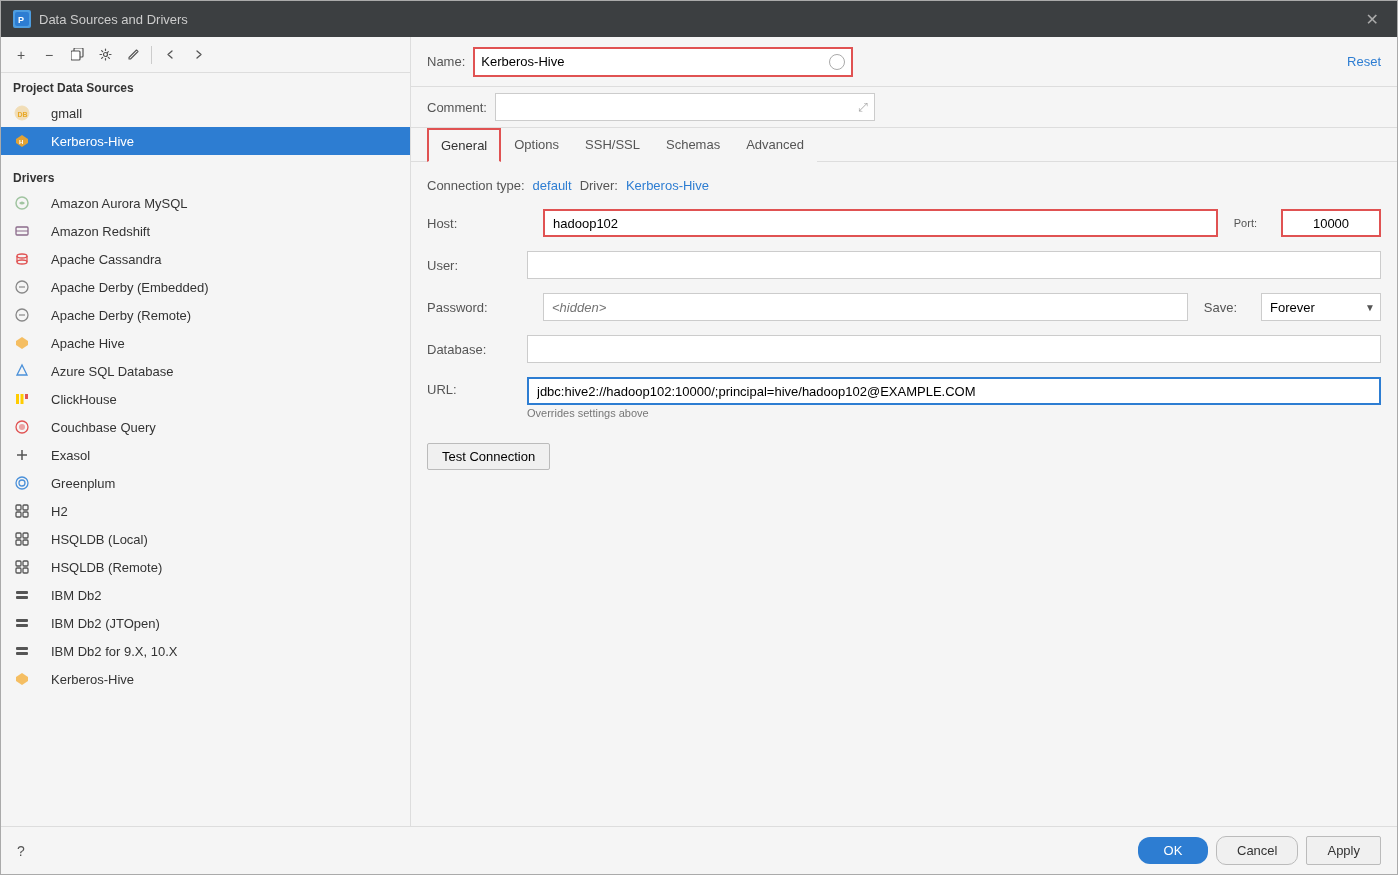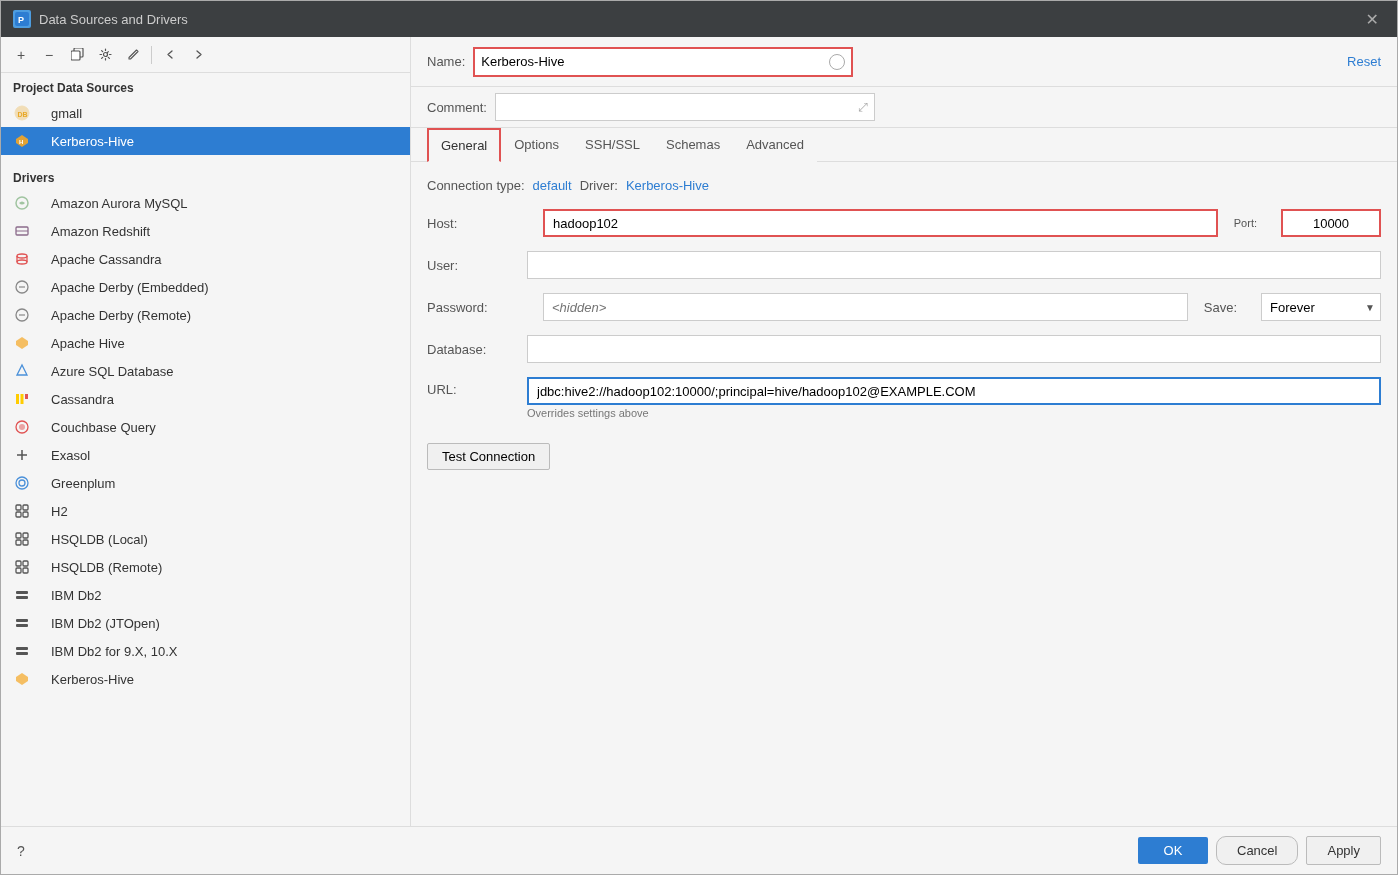--- a/index.html
+++ b/index.html
@@ -371,21 +371,21 @@
       gap: 8px;
       height: 48px;
     }
     .btn-ok {
       background: #2d7dd2;
       color: white;
       border: none;
       padding: 6px 20px;
       font-size: 13px;
       cursor: pointer;
-      border-radius: 2px;
+      border-radius: 12px;
       min-width: 70px;
       margin-left: 34px;
     }
     .btn-cancel {
       background: #f0f0f0;
       color: #333;
       border: 1px solid #bbb;
       padding: 6px 20px;
       font-size: 13px;
       cursor: pointer;
@@ -565,21 +565,21 @@
         </div>
 
         <div class="sidebar-item">
           <div class="sidebar-item-icon">
             <svg width="16" height="16" viewBox="0 0 16 16">
               <rect x="2" y="3" width="3" height="10" fill="#ffcc00"></rect>
               <rect x="6.5" y="3" width="3" height="10" fill="#ffcc00"></rect>
               <rect x="11" y="3" width="3" height="5" fill="#e05252"></rect>
             </svg>
           </div>
-          <span>Cassandra</span>
+          <span>ClickHouse</span>
         </div>
 
         <div class="sidebar-item">
           <div class="sidebar-item-icon">
             <svg width="16" height="16" viewBox="0 0 16 16">
                 <circle cx="8" cy="8" r="6" fill="none" stroke="#e05252" stroke-width="1.3"></circle>
                 <circle cx="8" cy="8" r="3" fill="#e05252" opacity="0.5"></circle>
               </svg>
           </div>
           <span>Couchbase Query</span>

